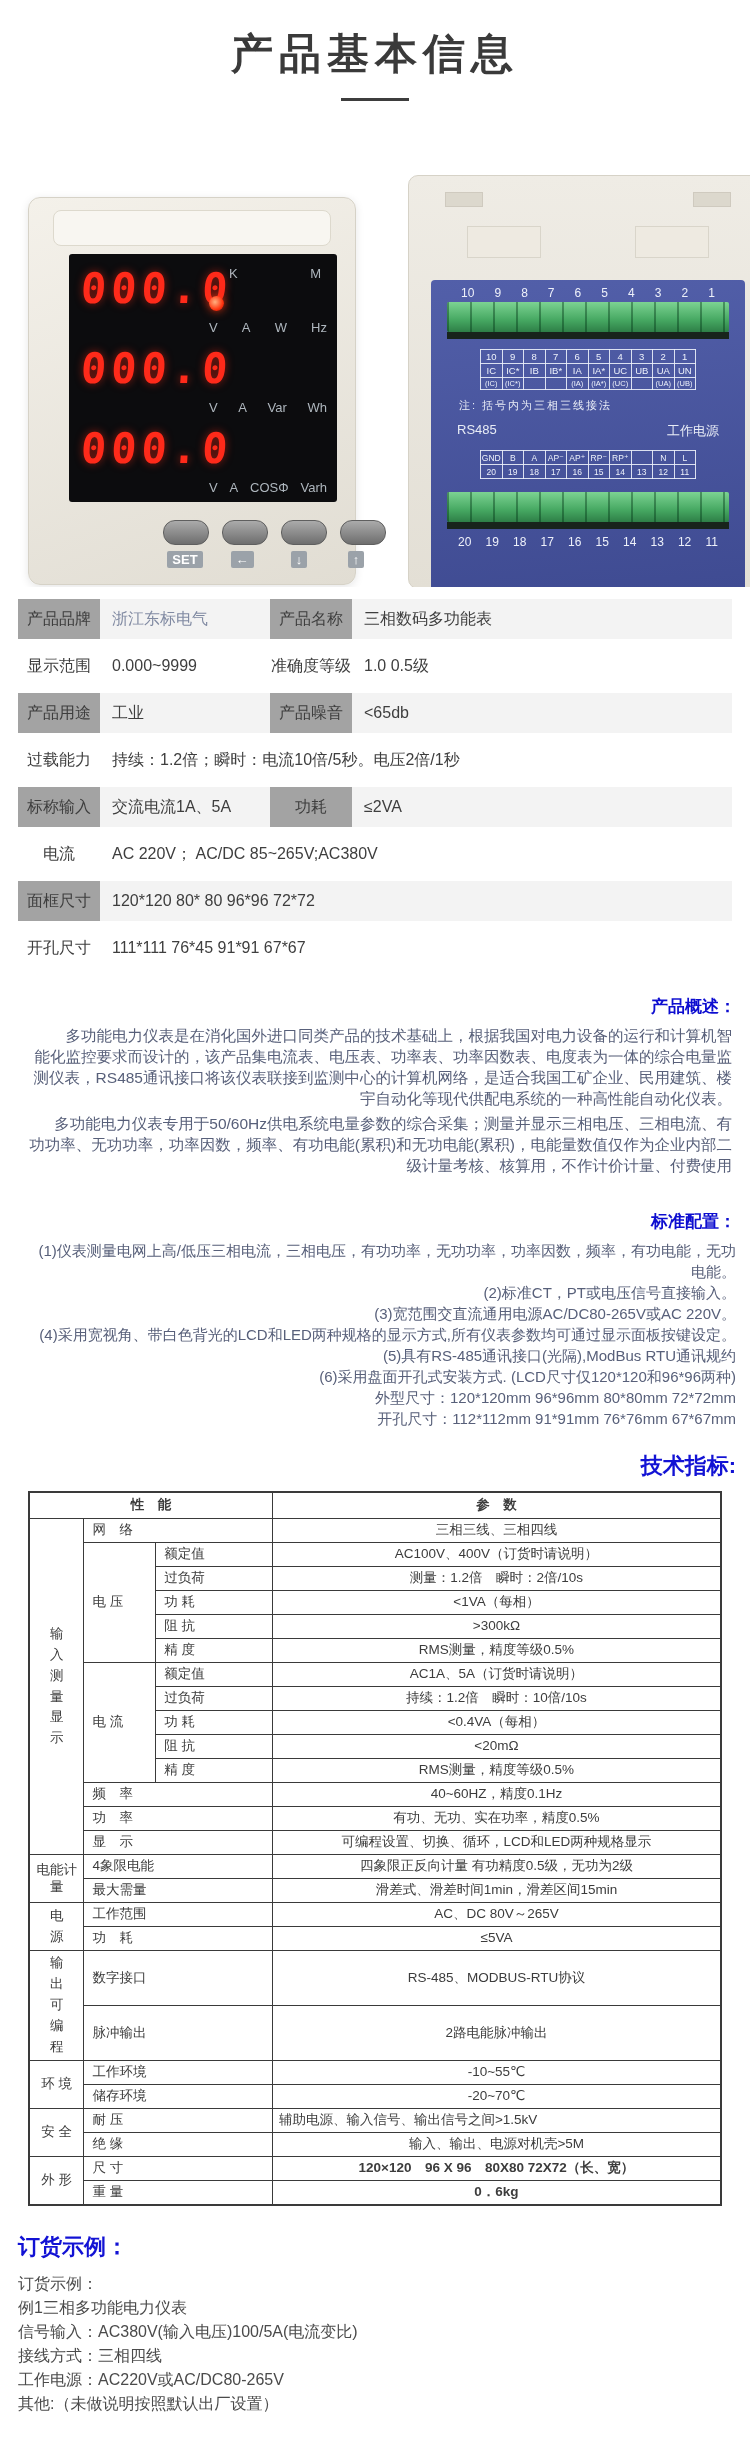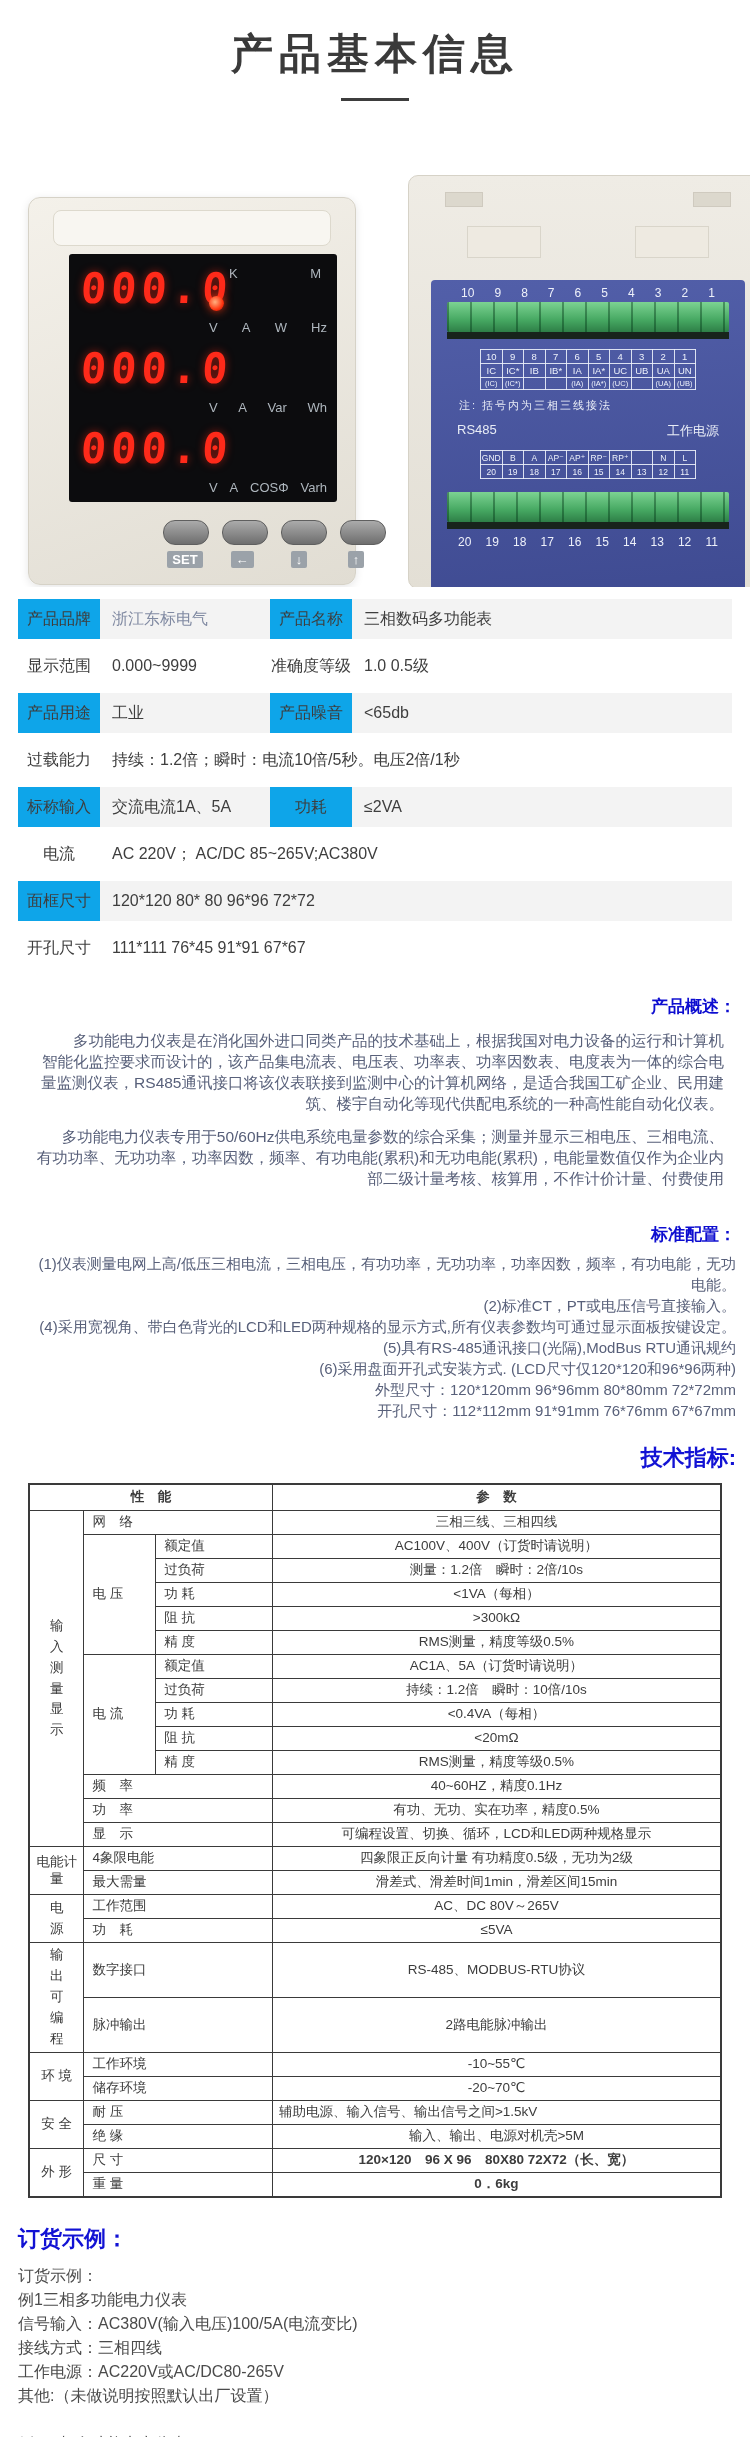--- a/index.html
+++ b/index.html
@@ -62,32 +62,32 @@
   .wire-note{margin:8px 0 0 28px;color:#e8ecf6;font-size:11px;letter-spacing:2px;}
   .rs-row{margin:9px 26px 3px;display:flex;justify-content:space-between;color:#e8ecf6;font-size:13px;}
   .t2 td{font-size:8.5px;}
   .bot-terminal{margin-top:13px;}
 
   
   .attrs{margin-top:12px;}
   .attr-row{display:flex;align-items:center;margin:0 18px 14px 18px;height:26px;font-size:16px;color:#3e3e3e;}
   .attr-row.gray{background:#f3f3f3;height:40px;}
   .attr-label{flex:0 0 82px;text-align:center;}
-  .gray .attr-label{background:#0ea5e9;height:40px;line-height:40px;}
+  .gray .attr-label{background:#a3a3a3;height:40px;line-height:40px;}
   .attr-value{padding-left:12px;}
   .attr-value.v1{flex:0 0 158px;}
   .attr-value.wide{flex:1;}
   .attr-value.muted{color:#808aa2;}
   .attr-value.v2{flex:1;}
 
   
   .sec{margin:0 14px 0 18px;text-align:right;}
   .sec-h{color:#0d0dd0;font-weight:700;font-size:17px;margin:34px 0 7px;}
   .sec-h.big{font-size:22px;margin:22px 0 10px;color:#1212d4;}
-  .para{font-size:15.5px;line-height:21px;color:#58607a;text-indent:2em;margin:12px;}
+  .para{font-size:15.5px;line-height:21px;color:#58607a;text-indent:2em;margin:4px;}
   .cfg-line{font-size:15px;line-height:21px;color:#58607a;margin-left:15px;}
 
   
   .tech-table{border-collapse:collapse;width:694px;margin:4px 0 0 28px;border:2px solid #3a3a3a;}
   .tech-table td{border:1px solid #3a3a3a;font-size:13.5px;color:#3c3c3c;text-align:center;
     padding:1px 4px;height:21px;line-height:1.25;}
   .tech-table tr.th td{height:23px;font-weight:700;}
   .tech-table tr.tall td{height:52px;}
   .tech-table td.nm,.tech-table td.sub{text-align:left;padding-left:8px;}
   .tech-table td.grp{padding:2px;}
@@ -313,20 +313,21 @@
       <p class="para">多功能电力仪表是在消化国外进口同类产品的技术基础上，根据我国对电力设备的运行和计算机智能化监控要求而设计的，该产品集电流表、电压表、功率表、功率因数表、电度表为一体的综合电量监测仪表，RS485通讯接口将该仪表联接到监测中心的计算机网络，是适合我国工矿企业、民用建筑、楼宇自动化等现代供配电系统的一种高性能自动化仪表。</p>
       <p class="para">多功能电力仪表专用于50/60Hz供电系统电量参数的综合采集；测量并显示三相电压、三相电流、有功功率、无功功率，功率因数，频率、有功电能(累积)和无功电能(累积)，电能量数值仅作为企业内部二级计量考核、核算用，不作计价计量、付费使用</p>
     </div>
 </div>
 
 <div class="sec">
   <div class="sec-h">标准配置：</div>
   <div id="configLines">
       <div class="cfg-line">(1)仪表测量电网上高/低压三相电流，三相电压，有功功率，无功功率，功率因数，频率，有功电能，无功电能。</div>
       <div class="cfg-line">(2)标准CT，PT或电压信号直接输入。</div>
+      <div class="cfg-line">(3)宽范围交直流通用电源AC/DC80-265V或AC 220V。</div>
       <div class="cfg-line">(4)采用宽视角、带白色背光的LCD和LED两种规格的显示方式,所有仪表参数均可通过显示面板按键设定。</div>
       <div class="cfg-line">(5)具有RS-485通讯接口(光隔),ModBus RTU通讯规约</div>
       <div class="cfg-line">(6)采用盘面开孔式安装方式. (LCD尺寸仅120*120和96*96两种)</div>
       <div class="cfg-line">外型尺寸：120*120mm 96*96mm 80*80mm 72*72mm</div>
       <div class="cfg-line">开孔尺寸：112*112mm 91*91mm 76*76mm 67*67mm</div>
     </div>
 </div>
 
 <div class="sec">
   <div class="sec-h big">技术指标:</div>

